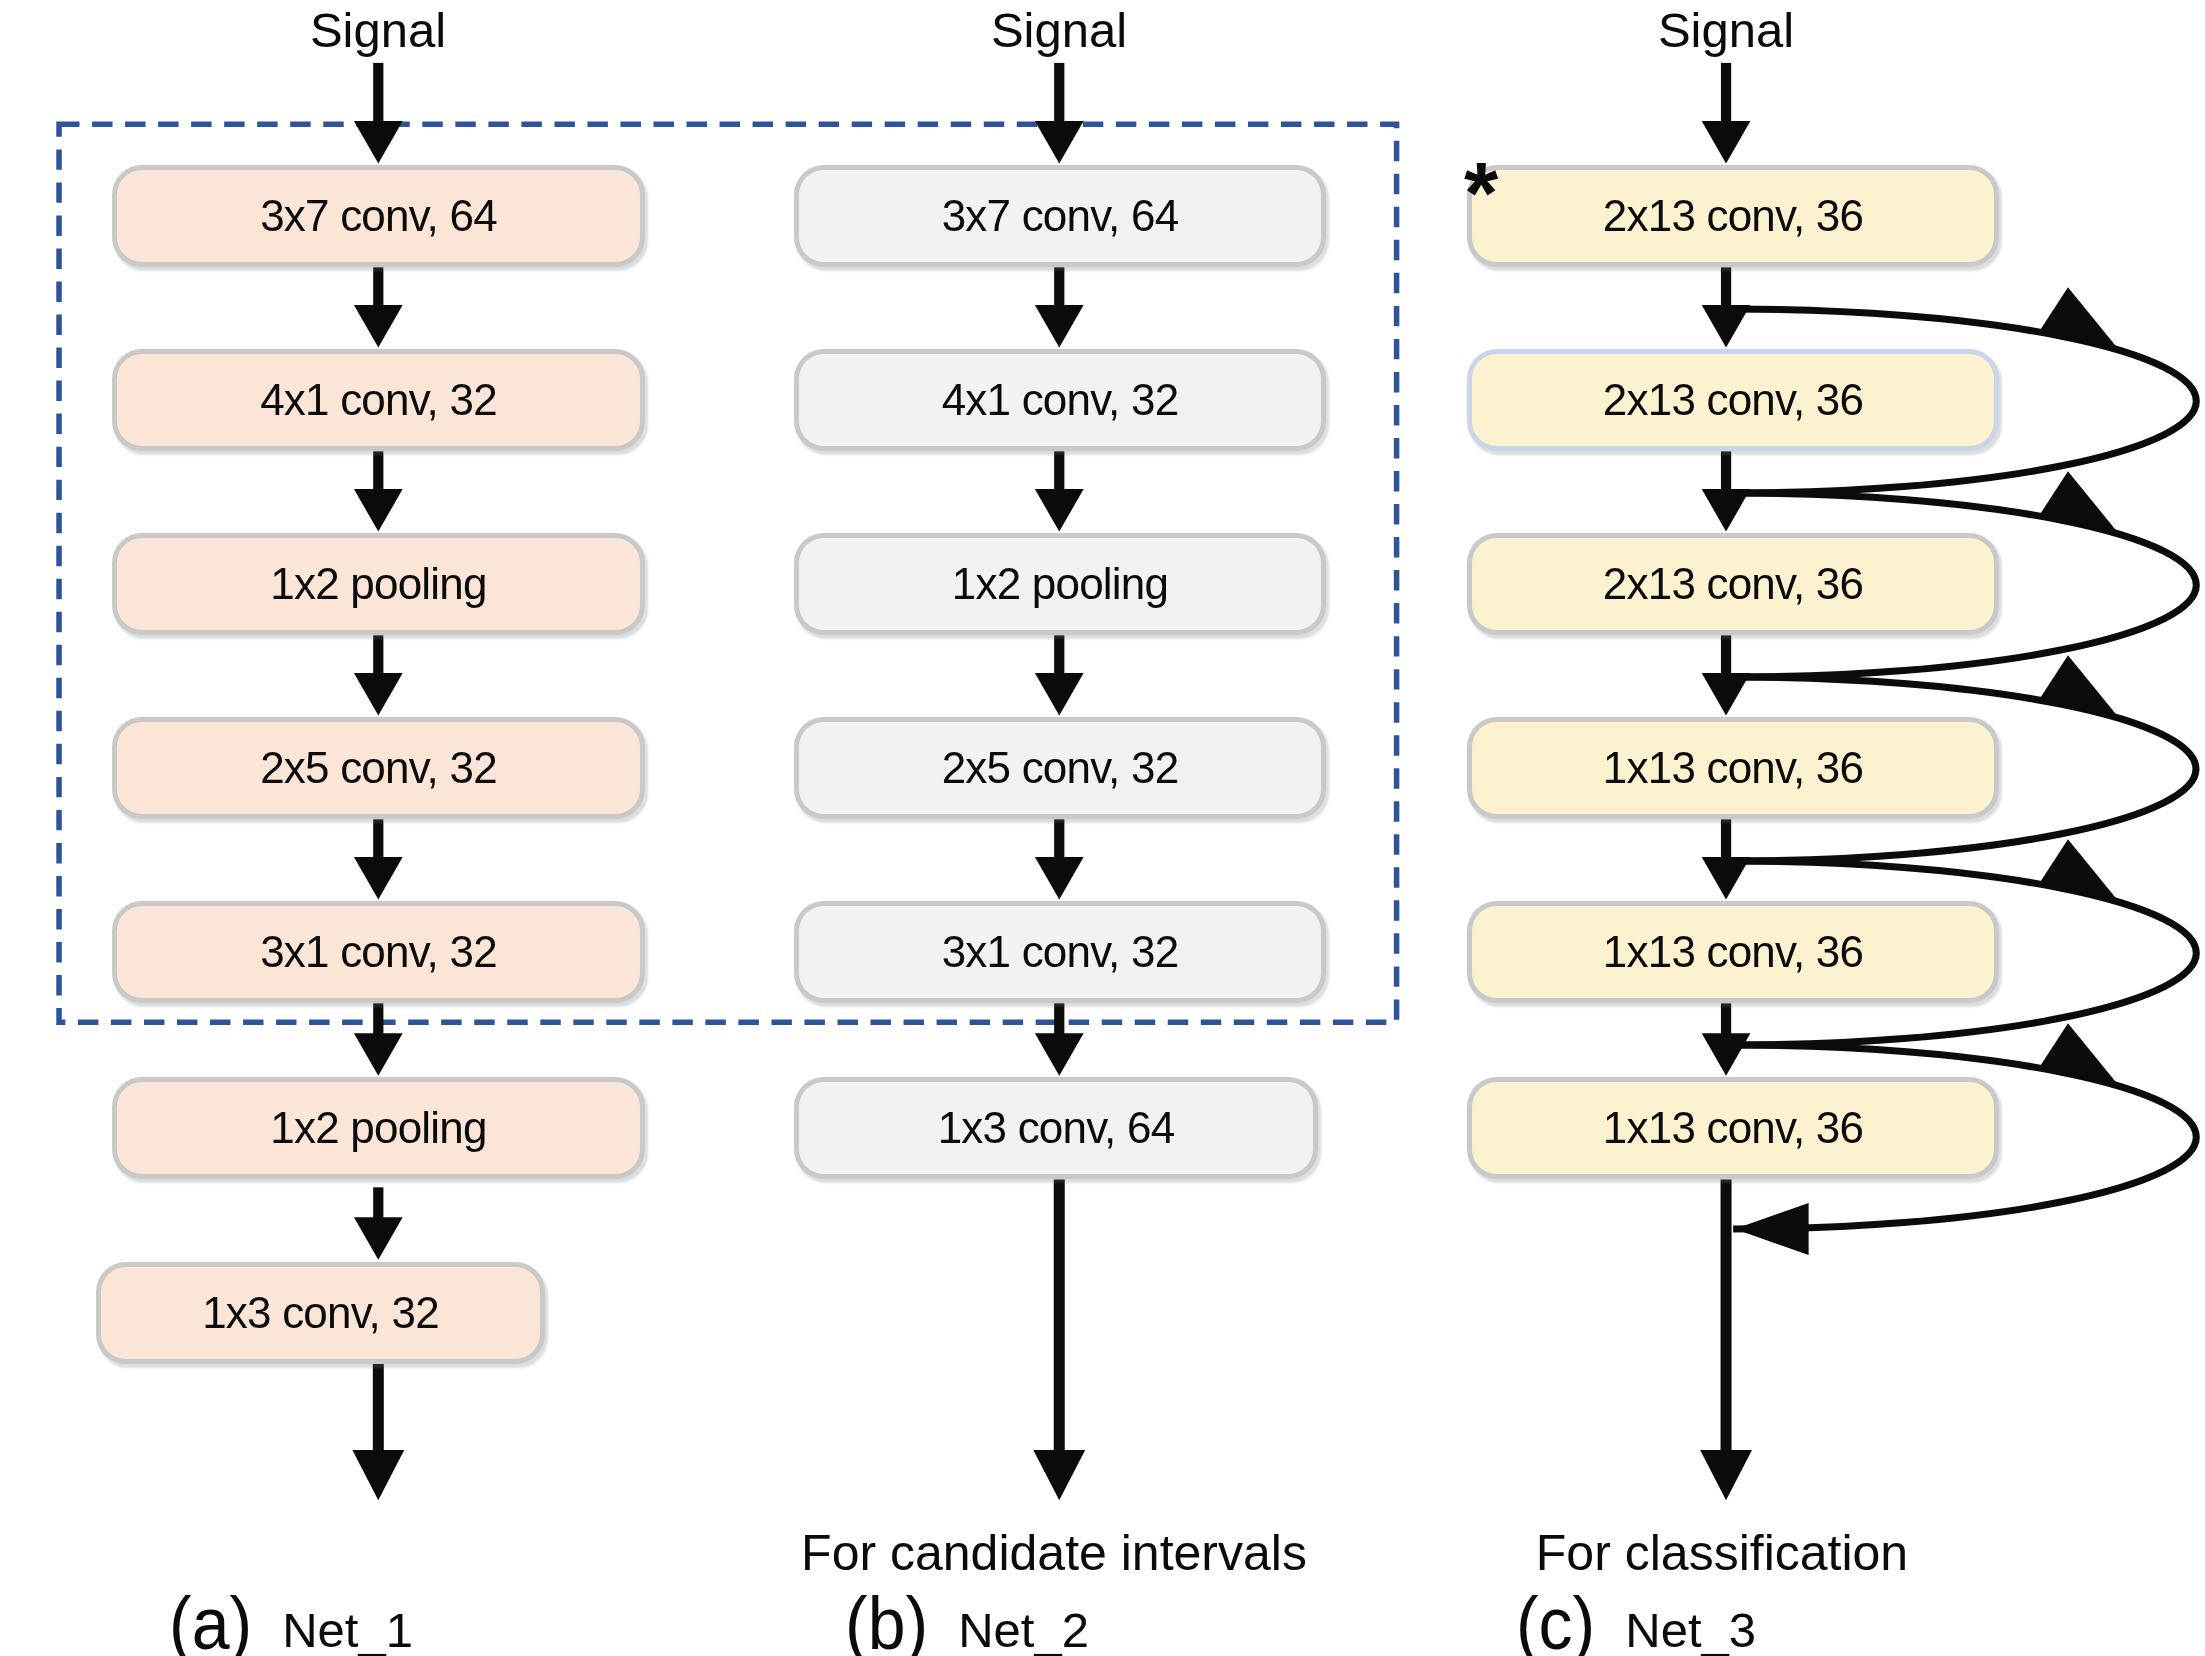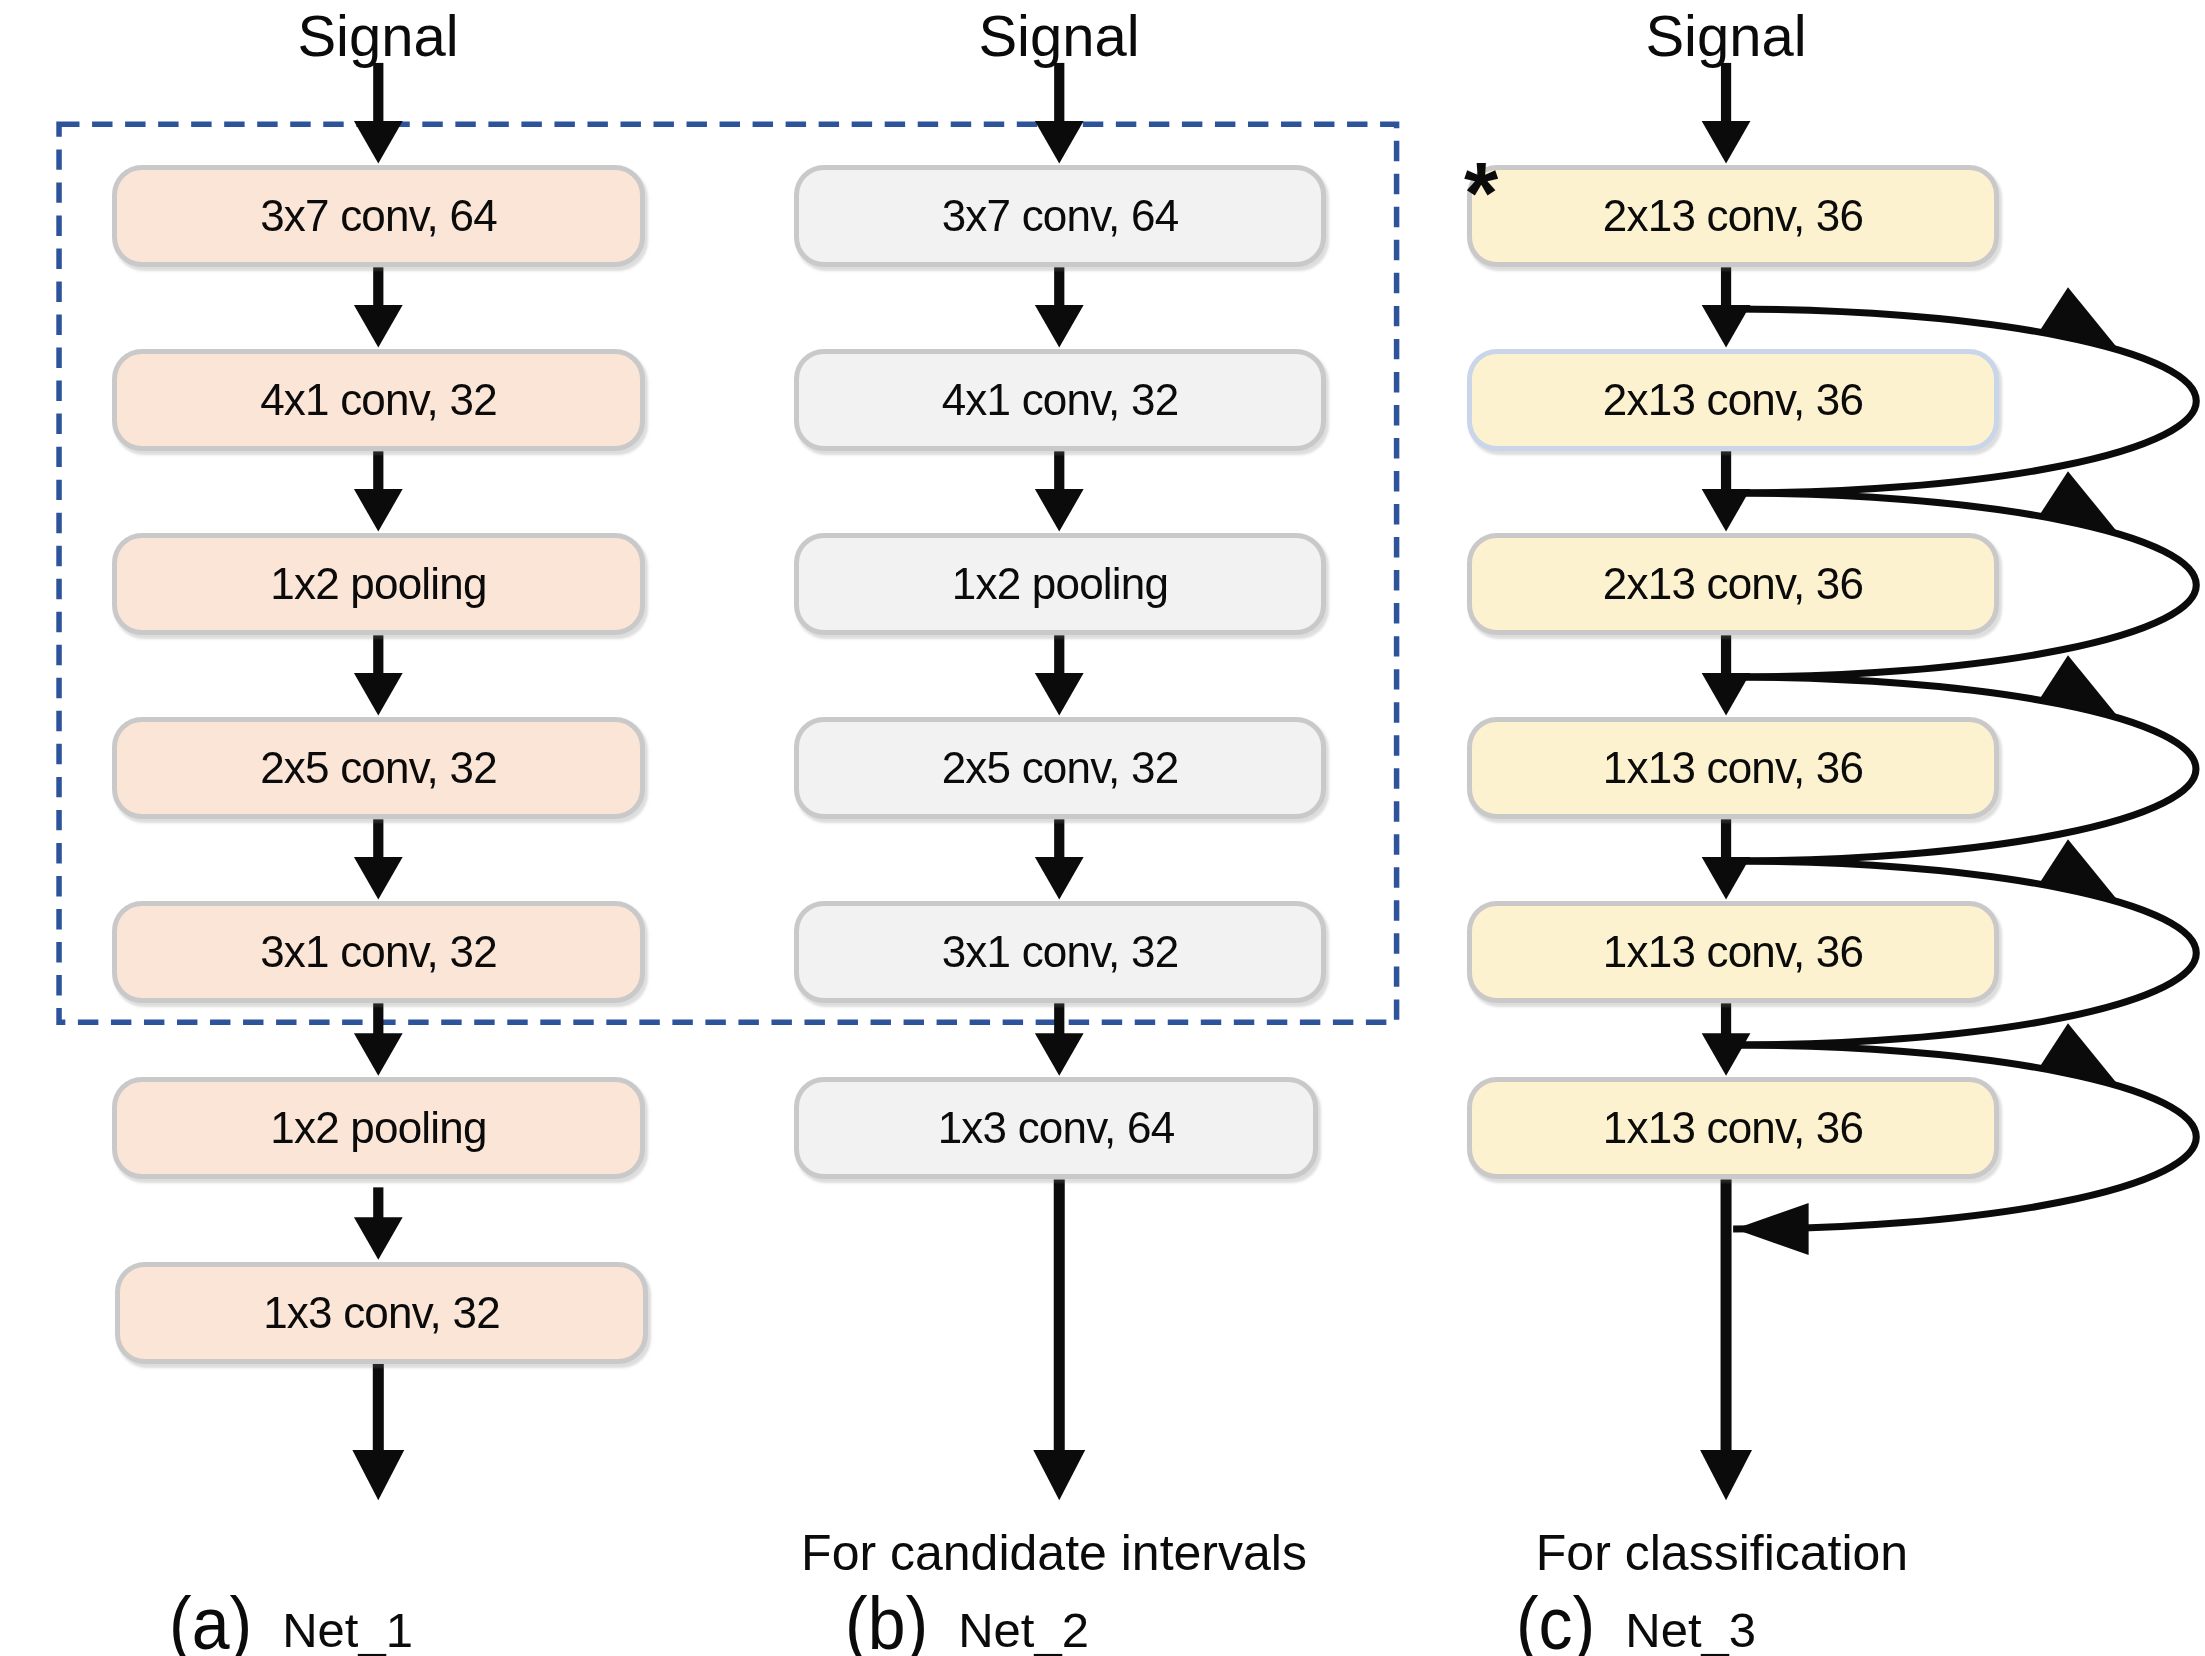--- a/index.html
+++ b/index.html
@@ -24,21 +24,21 @@
     white-space:nowrap;
     z-index:2;
     box-shadow:2.4px 3.1px 2.4px rgba(120,120,120,0.25);
   }
   .p1{background:var(--panel1_fill,#fbe5d6);}
   .p2{background:var(--panel2_fill,#f2f2f2);}
   .p3{background:var(--panel3_fill,#fdf2cf);}
   .hl{border-color:var(--highlight_border,#c9d5e8);}
   .signal{
     position:absolute;top:1.6px;width:472px;
-    text-align:center;font-size:58px;z-index:2;
+    text-align:center;font-size:49px;z-index:2;
   }
   .purpose{
     position:absolute;top:1524px;width:708px;
     text-align:center;font-size:50px;z-index:2;
   }
   .caption{
     position:absolute;top:1584px;width:708px;
     display:flex;align-items:baseline;justify-content:center;gap:30px;
     z-index:2;
   }
@@ -132,21 +132,21 @@
   <div class="signal" style="left:142px">Signal</div>
   <div class="signal" style="left:823px">Signal</div>
   <div class="signal" style="left:1490px">Signal</div>
 
   <div class="box p1" style="left:112px;top:165px;width:533px">3x7 conv, 64</div>
   <div class="box p1" style="left:112px;top:349px;width:533px">4x1 conv, 32</div>
   <div class="box p1" style="left:112px;top:533px;width:533px">1x2 pooling</div>
   <div class="box p1" style="left:112px;top:717px;width:533px">2x5 conv, 32</div>
   <div class="box p1" style="left:112px;top:901px;width:533px">3x1 conv, 32</div>
   <div class="box p1" style="left:112px;top:1077px;width:533px">1x2 pooling</div>
-  <div class="box p1" style="left:115px;top:1262px;width:533px">1x3 conv, 32</div>
+  <div class="box p1" style="left:96px;top:1262px;width:449px">1x3 conv, 32</div>
 
   <div class="box p2" style="left:794px;top:165px;width:532px">3x7 conv, 64</div>
   <div class="box p2" style="left:794px;top:349px;width:532px">4x1 conv, 32</div>
   <div class="box p2" style="left:794px;top:533px;width:532px">1x2 pooling</div>
   <div class="box p2" style="left:794px;top:717px;width:532px">2x5 conv, 32</div>
   <div class="box p2" style="left:794px;top:901px;width:532px">3x1 conv, 32</div>
   <div class="box p2" style="left:794px;top:1077px;width:524px">1x3 conv, 64</div>
 
   <div class="box p3" style="left:1467px;top:165px;width:532px">2x13 conv, 36</div>
   <div class="box p3 hl" style="left:1467px;top:349px;width:532px">2x13 conv, 36</div>

